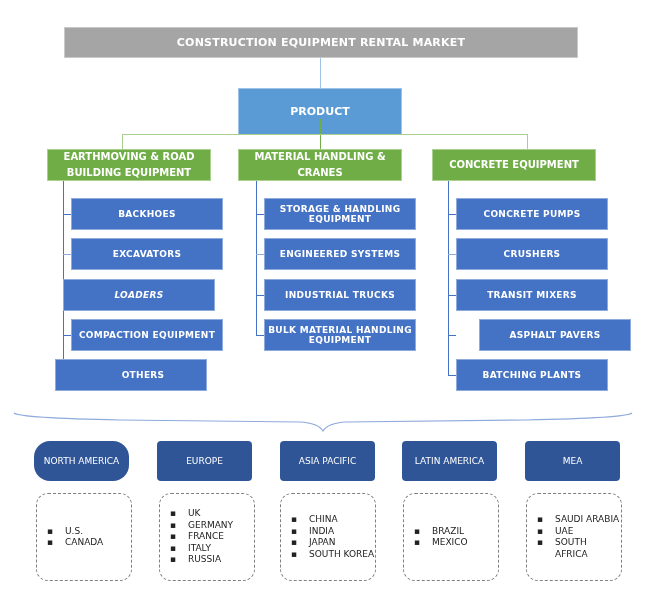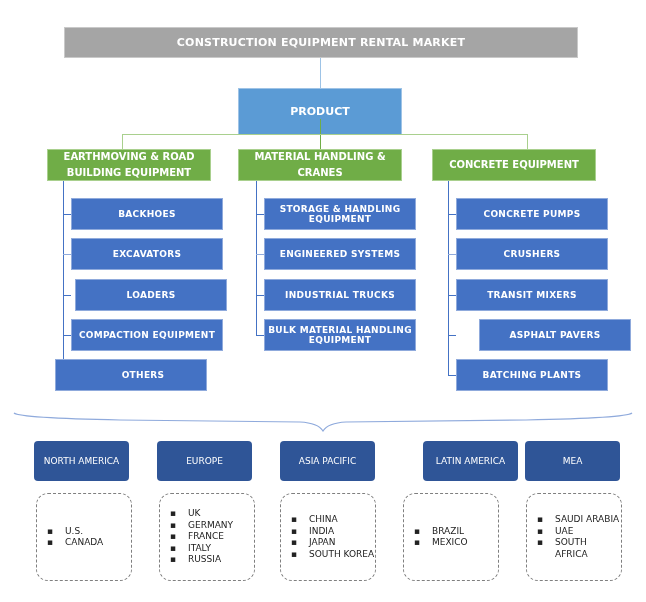--- a/index.html
+++ b/index.html
@@ -34,21 +34,21 @@
 
 <div class="cat-box" style="left:47px;">EARTHMOVING &amp; ROAD BUILDING EQUIPMENT</div>
 <div class="vline" style="left:63px; top:181px; height:195px; background:#4472c4;"></div>
 <div class="hline" style="left:63px; top:214px; width:8px; background:#4472c4;"></div>
 <div class="hline" style="left:63px; top:254px; width:8px; background:#8faadc;"></div>
 <div class="hline" style="left:63px; top:295px; width:8px; background:#4472c4;"></div>
 <div class="hline" style="left:63px; top:335px; width:8px; background:#4472c4;"></div>
 <div class="hline" style="left:63px; top:375px; width:8px; background:#4472c4;"></div>
 <div class="sub-box" style="left:71px; top:198px;">BACKHOES</div>
 <div class="sub-box" style="left:71px; top:238px;">EXCAVATORS</div>
-<div class="sub-box" style="left:75px; top:279px;">LOADERS</div>
+<div class="sub-box" style="left:63px; top:279px;font-style:italic;">LOADERS</div>
 <div class="sub-box" style="left:71px; top:319px;">COMPACTION EQUIPMENT</div>
 <div class="sub-box" style="left:55px; top:359px;padding-left:24px;">OTHERS</div>
 
 <div class="cat-box" style="left:238px;">MATERIAL HANDLING &amp; CRANES</div>
 <div class="vline" style="left:256px; top:181px; height:155px; background:#4472c4;"></div>
 <div class="hline" style="left:256px; top:214px; width:8px; background:#4472c4;"></div>
 <div class="hline" style="left:256px; top:254px; width:8px; background:#8faadc;"></div>
 <div class="hline" style="left:256px; top:295px; width:8px; background:#4472c4;"></div>
 <div class="hline" style="left:256px; top:335px; width:8px; background:#4472c4;"></div>
 <div class="sub-box" style="left:264px; top:198px;">STORAGE &amp; HANDLING EQUIPMENT</div>
@@ -66,24 +66,24 @@
 <div class="sub-box" style="left:456px; top:198px;">CONCRETE PUMPS</div>
 <div class="sub-box" style="left:456px; top:238px;">CRUSHERS</div>
 <div class="sub-box" style="left:456px; top:279px;">TRANSIT MIXERS</div>
 <div class="sub-box" style="left:479px; top:319px;">ASPHALT PAVERS</div>
 <div class="sub-box" style="left:456px; top:359px;">BATCHING PLANTS</div>
 
 <svg class="abs" style="left:0; top:400px;" width="646" height="40">
   <path d="M14 13 Q 20 18, 120 20 L 300 22 Q 318 23, 323 31 Q 328 23, 346 22 L 526 20 Q 626 18, 632 13" fill="none" stroke="#8faadc" stroke-width="1.2"></path>
 </svg>
 
-<div class="region-box" style="left:34px;">NORTH AMERICA</div>
+<div class="region-box" style="left:34px;border-radius:16px;">NORTH AMERICA</div>
 <div class="region-box" style="left:157px;">EUROPE</div>
 <div class="region-box" style="left:280px;">ASIA PACIFIC</div>
-<div class="region-box" style="left:402px;margin-left:21px;">LATIN AMERICA</div>
+<div class="region-box" style="left:402px;">LATIN AMERICA</div>
 <div class="region-box" style="left:525px;">MEA</div>
 
 <div class="country-box" style="left:36px;">
   <ul class="country-list">
       <li>
         <span class="bullet">▪</span>
         <span>U.S.</span>
       </li>
       <li>
         <span class="bullet">▪</span>

